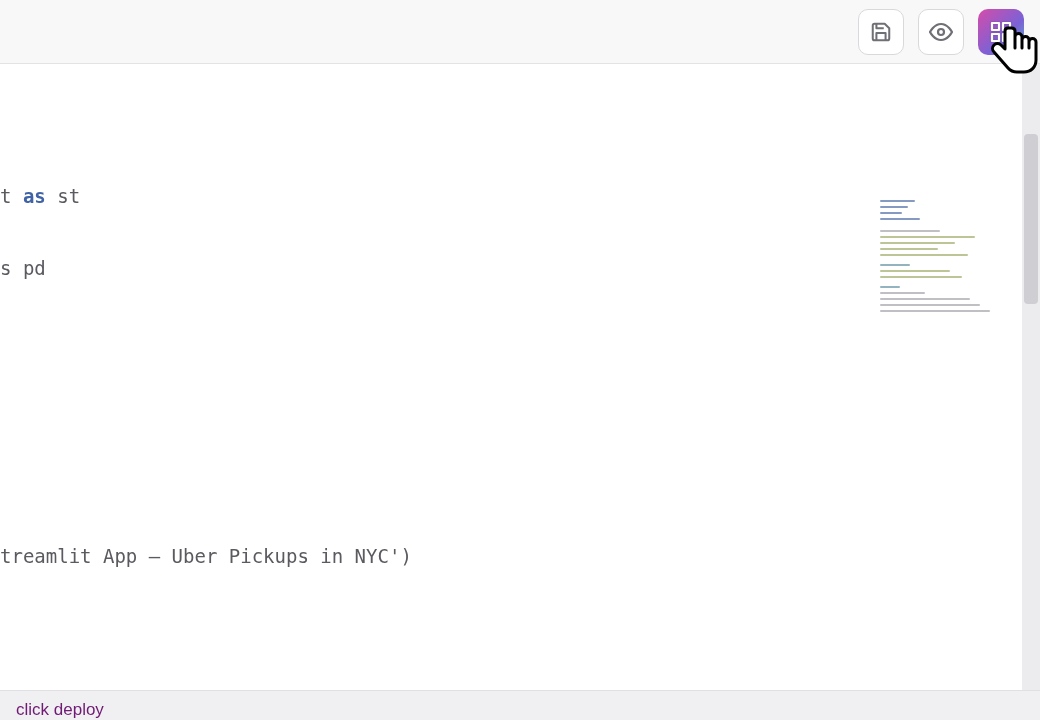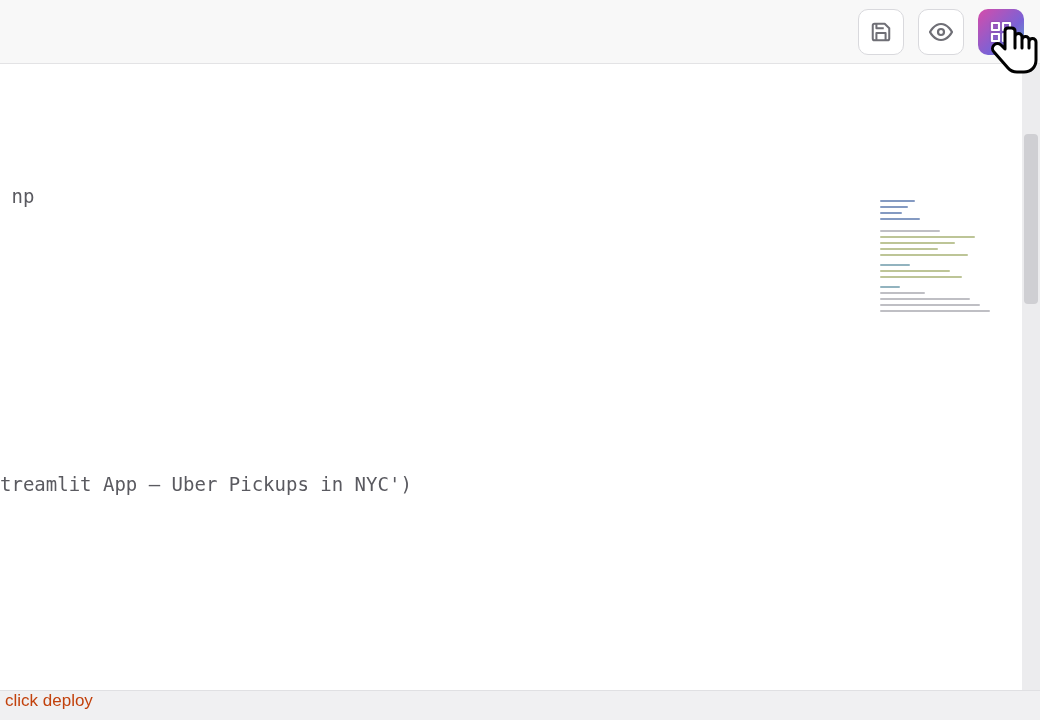--- a/index.html
+++ b/index.html
@@ -104,25 +104,25 @@
   }
 
   .statusbar {
     position: absolute;
     bottom: 0;
     left: 0; right: 0;
     height: 30px;
     background: #f0f0f2;
     border-top: 1px solid #e0e0e3;
     display: flex;
-    align-items: flex-start;
-    padding-left: 5px;
+    align-items: flex-end;
+    padding-left: 16px;
     font-family: -apple-system, BlinkMacSystemFont, "Segoe UI", sans-serif;
     font-size: 17px;
-    color: #c2410c;
+    color: #701a75;
   }
 
   .cursor-hand {
     position: absolute;
     top: 20px;
     right: -4px;
     z-index: 50;
     pointer-events: none;
   }
 </style>
@@ -148,21 +148,22 @@
       <rect x="3" y="3" width="7" height="7"></rect>
       <rect x="14" y="3" width="7" height="7"></rect>
       <rect x="14" y="14" width="7" height="7"></rect>
       <rect x="3" y="14" width="7" height="7"></rect>
     </svg>
   </button>
 </div>
 
 <div class="editor-region">
   <div class="code">
-    <span class="line"><span class="tok-p"> np</span></span>
+    <span class="line"><span class="tok-p">t </span><span class="tok-kw">as</span><span class="tok-p"> st</span></span>
+    <span class="line"><span class="tok-p">s</span><span class="tok-p"> pd</span></span>
     <span class="line"></span>
     <span class="line"></span>
     <span class="line"></span>
     <span class="line"><span class="tok-p">treamlit App – Uber Pickups in NYC'</span><span class="tok-p">)</span></span>
     
     
     
     
     
     

